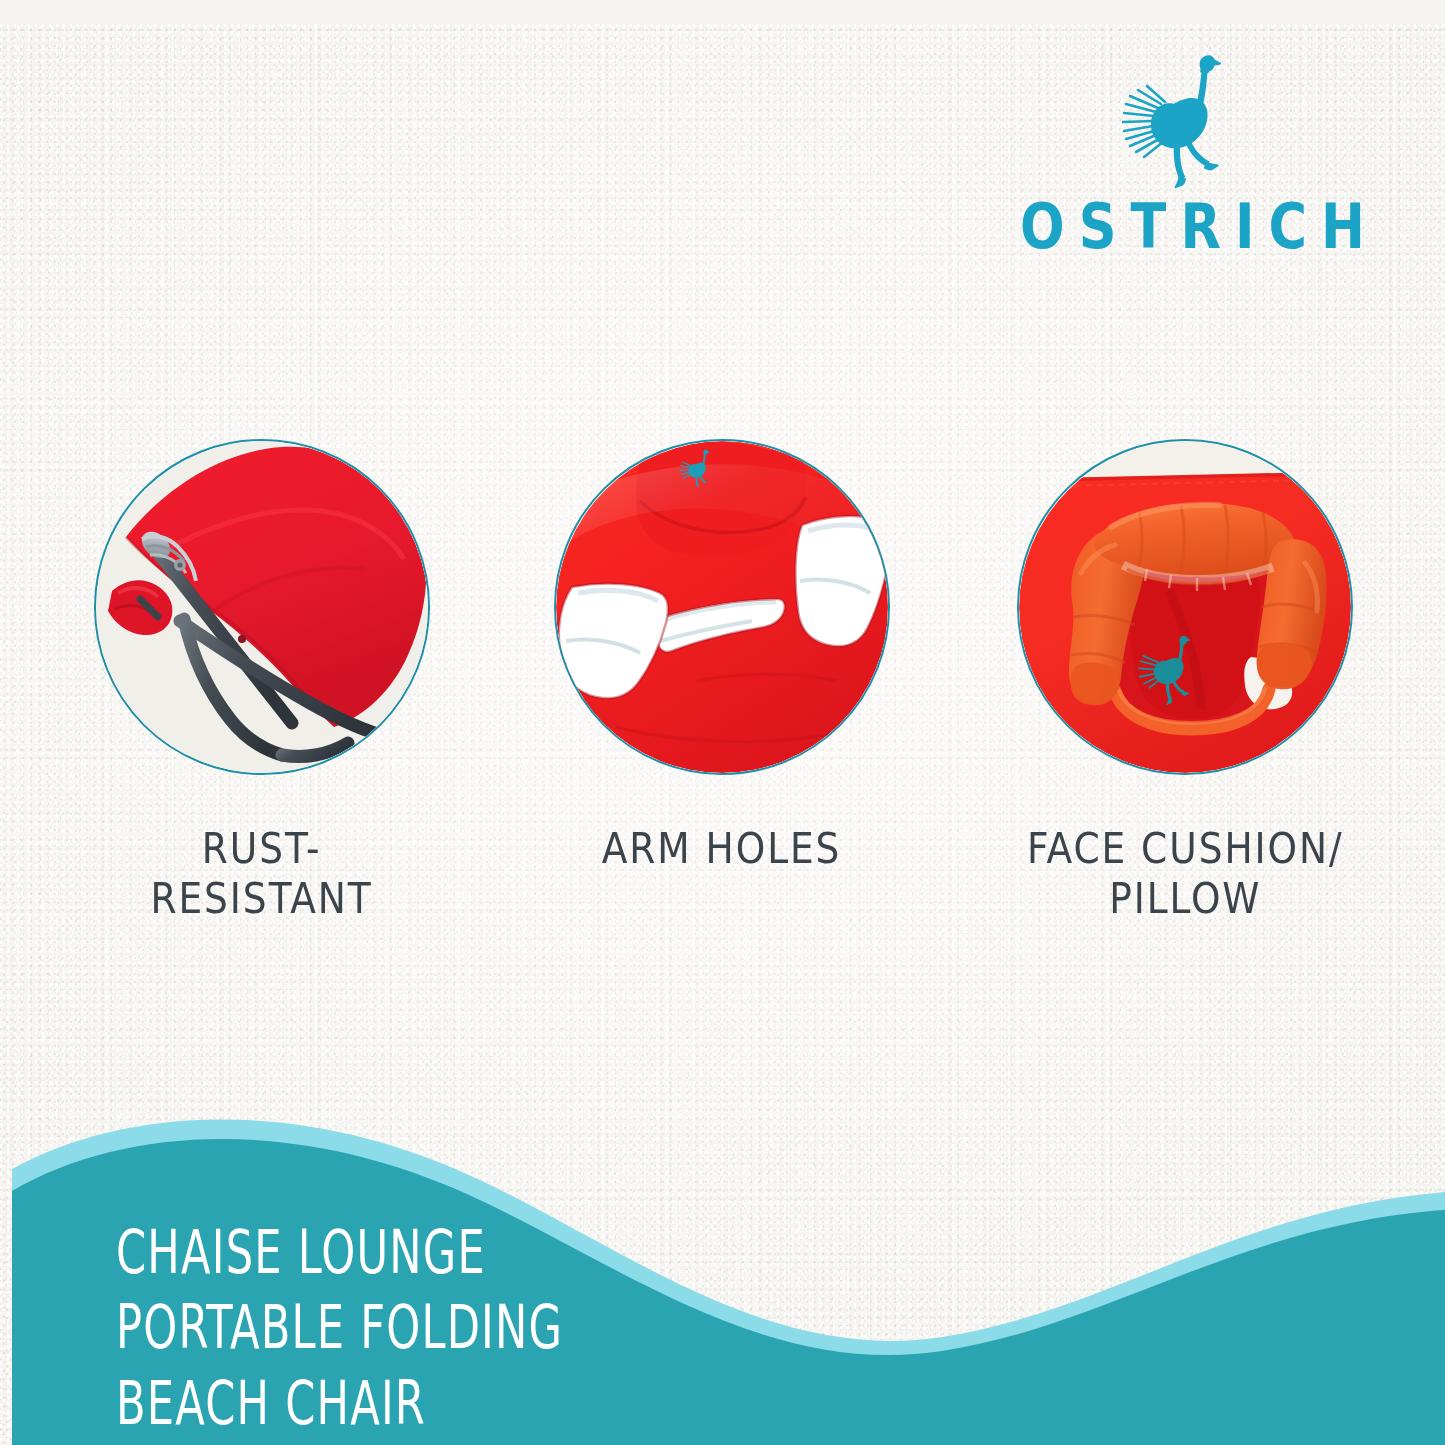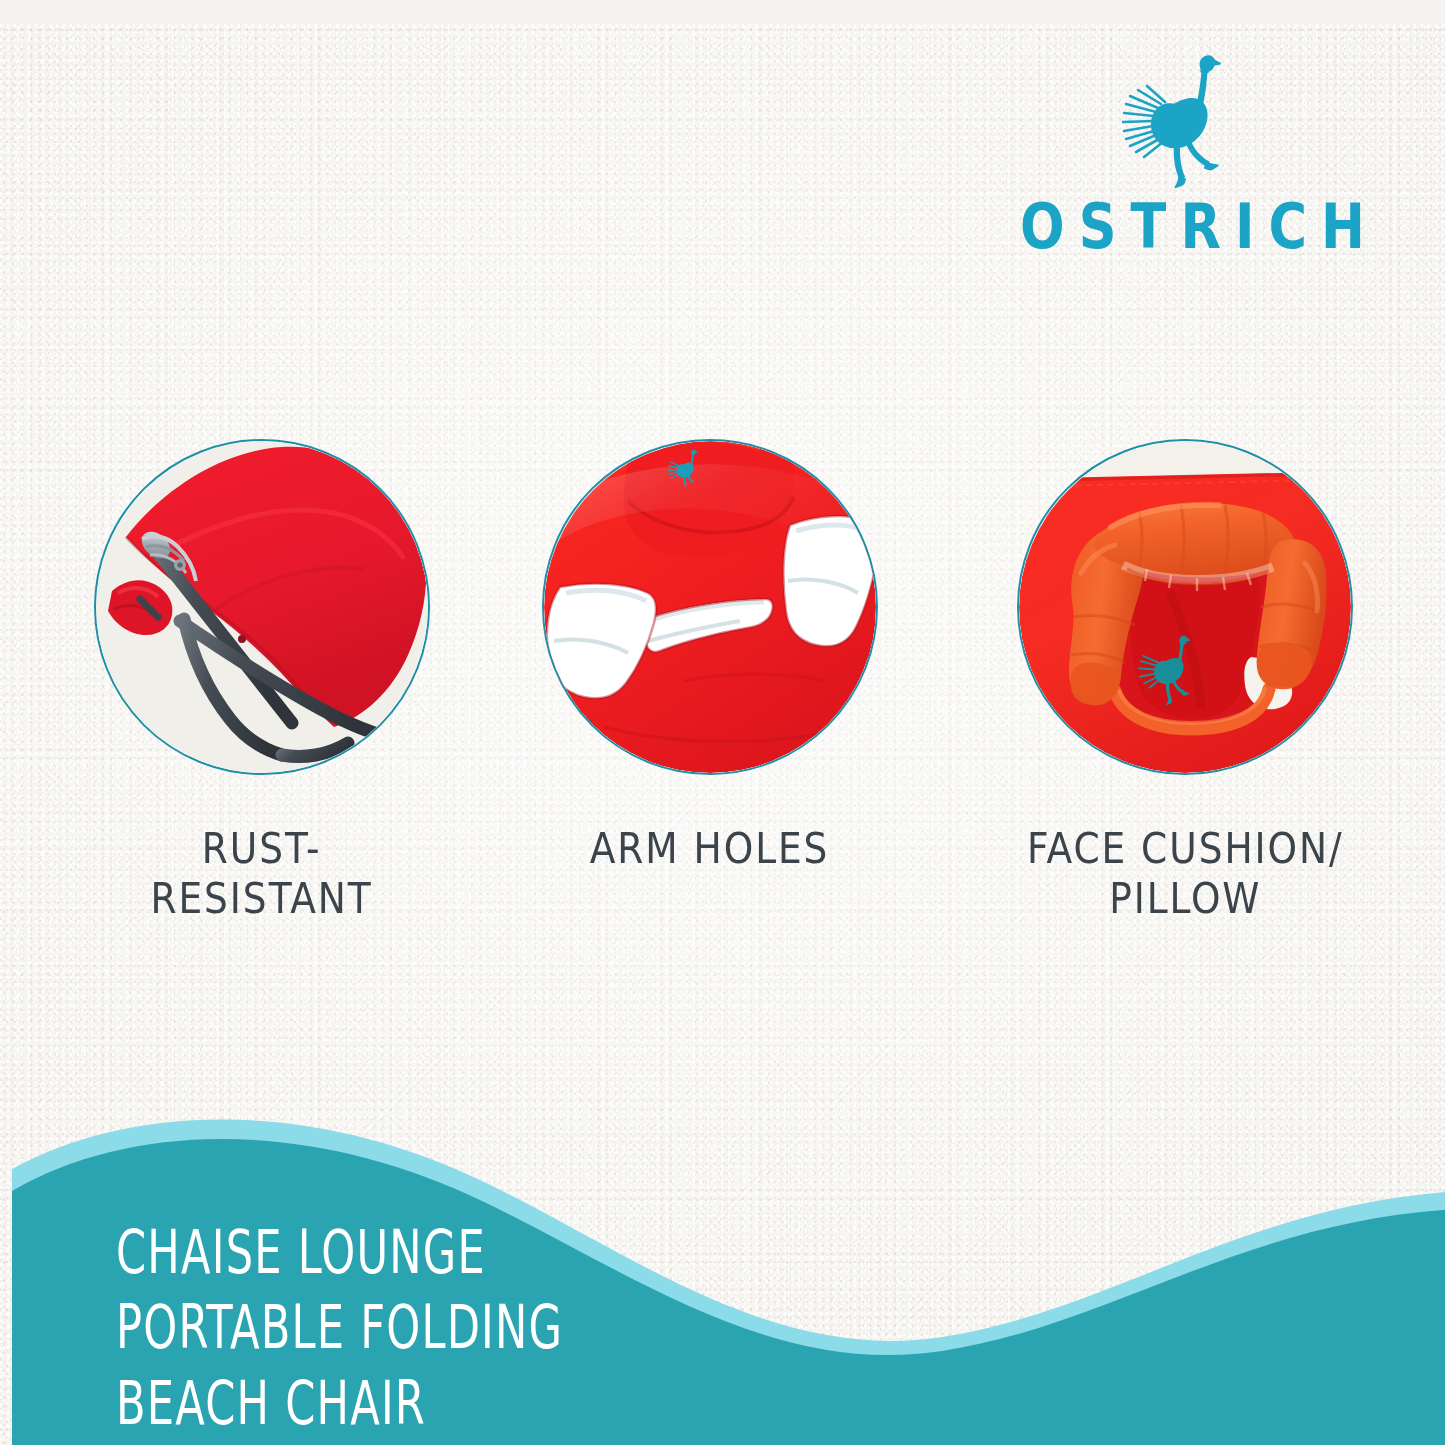--- a/index.html
+++ b/index.html
@@ -91,21 +91,21 @@
   }
   .feature {
     position: absolute;
     top: 0;
     width: 460px;
     display: flex;
     flex-direction: column;
     align-items: center;
   }
   .feature-1 { left: 32px; }
-  .feature-2 { left: 480px; justify-content: space-between; }
+  .feature-2 { left: 492px; justify-content: space-between; }
   .feature-3 { left: 955px; justify-content: flex-end; }
 
   .circle {
     position: relative;
     width: 336px;
     height: 336px;
     border-radius: 50%;
     border: 2px solid #1e8fa8;
     overflow: hidden;
     background: #fbfaf7;

